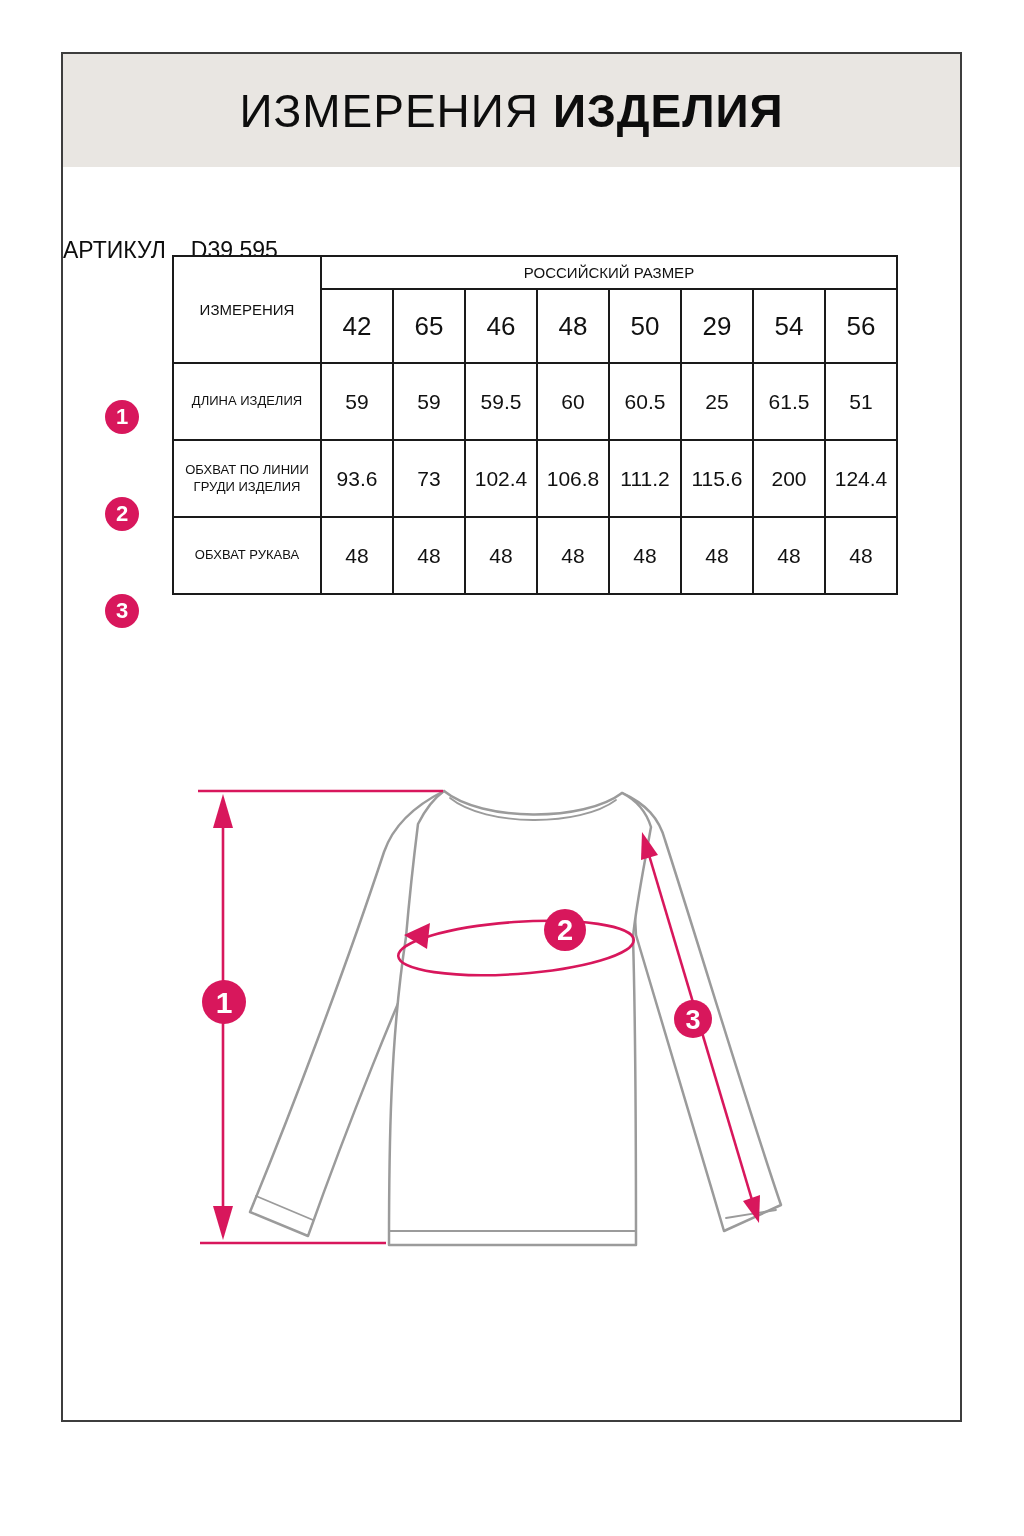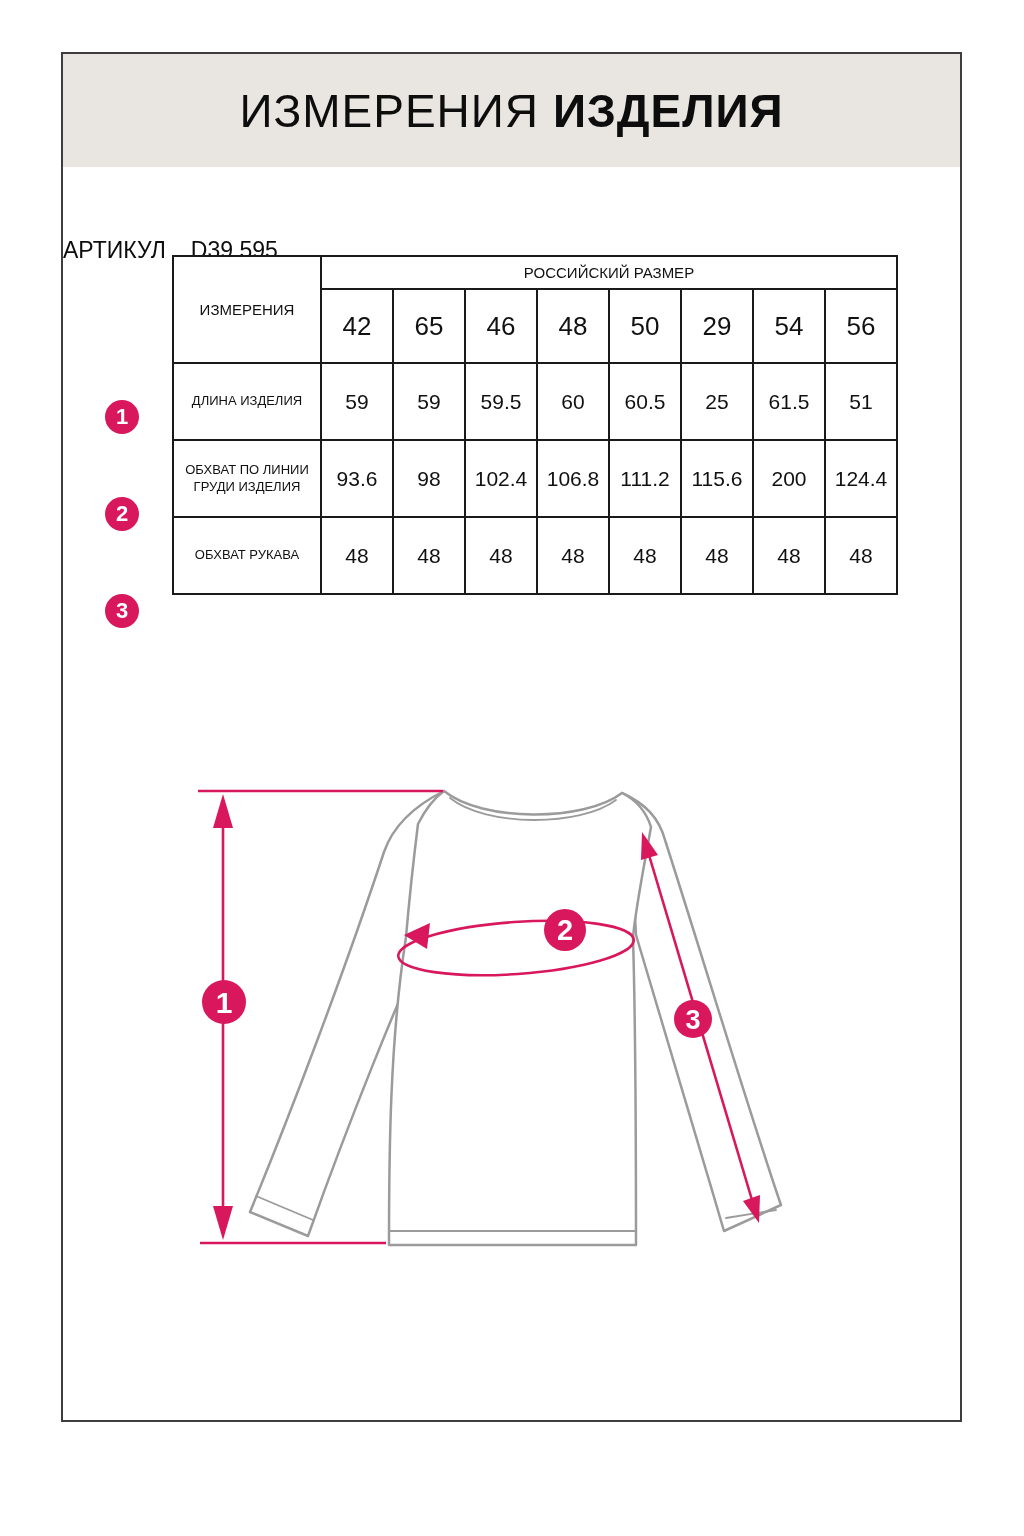--- a/index.html
+++ b/index.html
@@ -96,21 +96,21 @@
             <td class="row-value">59.5</td>
             <td class="row-value">60</td>
             <td class="row-value">60.5</td>
             <td class="row-value">25</td>
             <td class="row-value">61.5</td>
             <td class="row-value">51</td>
           </tr>
           <tr>
             <td class="row-label">ОБХВАТ ПО ЛИНИИ ГРУДИ ИЗДЕЛИЯ</td>
             <td class="row-value">93.6</td>
-            <td class="row-value">98</td>
+            <td class="row-value">73</td>
             <td class="row-value">102.4</td>
             <td class="row-value">106.8</td>
             <td class="row-value">111.2</td>
             <td class="row-value">115.6</td>
             <td class="row-value">200</td>
             <td class="row-value">124.4</td>
           </tr>
           <tr>
             <td class="row-label">ОБХВАТ РУКАВА</td>
             <td class="row-value">48</td>

